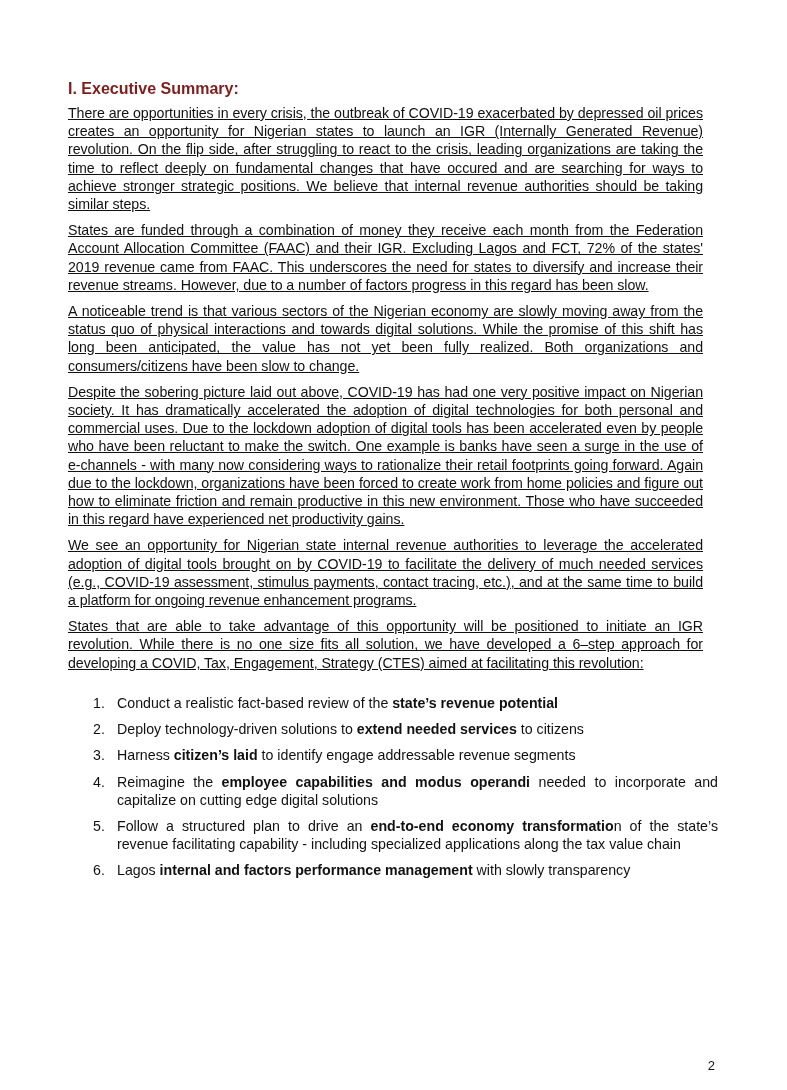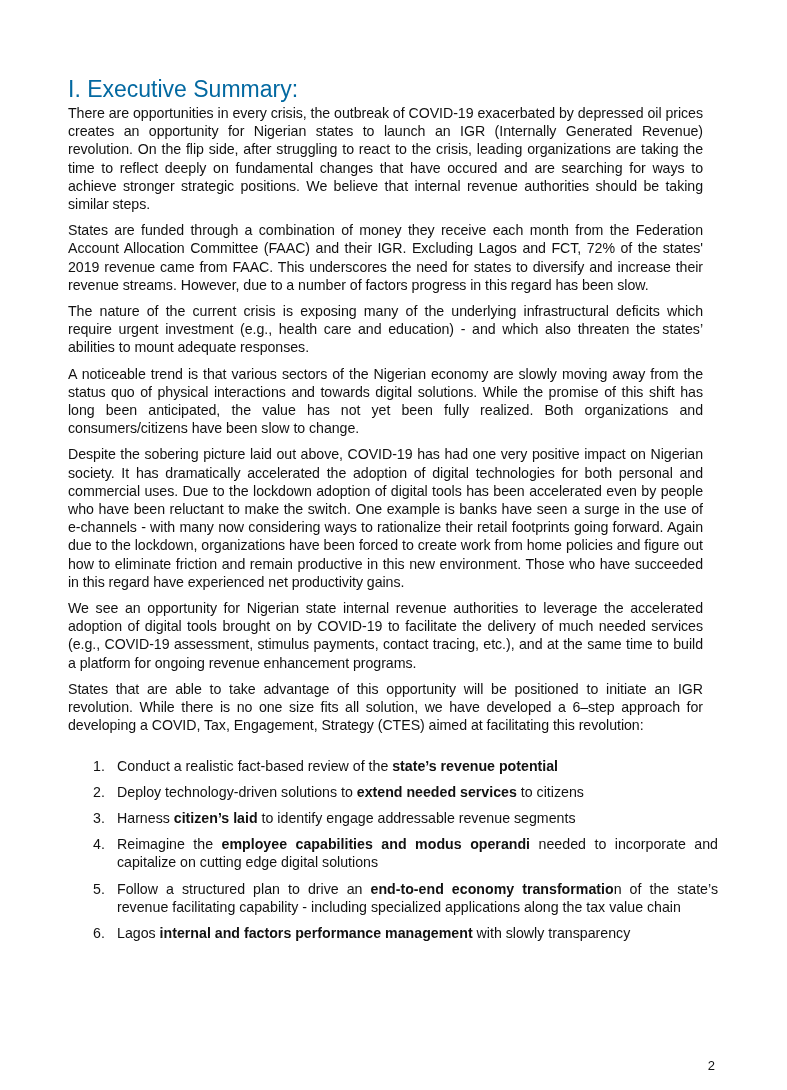--- a/index.html
+++ b/index.html
@@ -2,43 +2,43 @@
 <html><head>
 <meta charset="utf-8">
 <style>
   html, body { margin: 0; padding: 0; background: #ffffff; }
   body {
     width: 787px; height: 1090px; position: relative; overflow: hidden;
     font-family: "Liberation Sans", sans-serif; color: #111111;
   }
   .page { position: absolute; left: 68px; top: 78px; width: 650px; }
   h1 {
-    font-size: 23px; font-weight: normal; margin: 0 0 4px 0; line-height: 22px; color: #0369a1;
+    font-size: 16px; font-weight: bold; margin: 0 0 4px 0; line-height: 22px; color: #7f1d1d;
   }
   p {
     margin: 0 15px 8px 0; font-size: 14.2px; line-height: 18.2px; text-align: justify;
     letter-spacing: -0.05px;
+    text-decoration: underline;
   }
   ol { margin: 22px 0 0 0; padding: 0 0 0 49px; list-style: none; }
   ol li {
     position: relative; font-size: 14.2px; line-height: 18.2px; margin-bottom: 8px; text-align: justify;
   }
   ol li .num { position: absolute; left: -24px; top: 0; }
   ol li b { font-weight: bold; }
   .page-number { position: absolute; right: 72px; top: 1058px; font-size: 13px; }
 </style>
 </head>
 <body>
 
 <div class="page">
   <h1>I. Executive Summary:</h1>
 
   <p>There are opportunities in every crisis, the outbreak of COVID-19 exacerbated by depressed oil prices creates an opportunity for Nigerian states to launch an IGR (Internally Generated Revenue) revolution. On the flip side, after struggling to react to the crisis, leading organizations are taking the time to reflect deeply on fundamental changes that have occured and are searching for ways to achieve stronger strategic positions. We believe that internal revenue authorities should be taking similar steps.</p>
   <p>States are funded through a combination of money they receive each month from the Federation Account Allocation Committee (FAAC) and their IGR. Excluding Lagos and FCT, 72% of the states' 2019 revenue came from FAAC. This underscores the need for states to diversify and increase their revenue streams. However, due to a number of factors progress in this regard has been slow.</p>
-  <p>The nature of the current crisis is exposing many of the underlying infrastructural deficits which require urgent investment (e.g., health care and education) - and which also threaten the states’ abilities to mount adequate responses.</p>
   <p>A noticeable trend is that various sectors of the Nigerian economy are slowly moving away from the status quo of physical interactions and towards digital solutions. While the promise of this shift has long been anticipated, the value has not yet been fully realized. Both organizations and consumers/citizens have been slow to change.</p>
   <p>Despite the sobering picture laid out above, COVID-19 has had one very positive impact on Nigerian society. It has dramatically accelerated the adoption of digital technologies for both personal and commercial uses. Due to the lockdown adoption of digital tools has been accelerated even by people who have been reluctant to make the switch. One example is banks have seen a surge in the use of e-channels - with many now considering ways to rationalize their retail footprints going forward. Again due to the lockdown, organizations have been forced to create work from home policies and figure out how to eliminate friction and remain productive in this new environment. Those who have succeeded in this regard have experienced net productivity gains.</p>
   <p>We see an opportunity for Nigerian state internal revenue authorities to leverage the accelerated adoption of digital tools brought on by COVID-19 to facilitate the delivery of much needed services (e.g., COVID-19 assessment, stimulus payments, contact tracing, etc.), and at the same time to build a platform for ongoing revenue enhancement programs.</p>
   <p>States that are able to take advantage of this opportunity will be positioned to initiate an IGR revolution. While there is no one size fits all solution, we have developed a 6–step approach for developing a COVID, Tax, Engagement, Strategy (CTES) aimed at facilitating this revolution:</p>
 
   <ol>
     <li><span class="num">1.</span><span>Conduct a realistic fact-based review of the </span><b>state’s revenue potential</b><span></span></li>
     <li><span class="num">2.</span><span>Deploy technology-driven solutions to </span><b>extend needed services</b><span> to citizens</span></li>
     <li><span class="num">3.</span><span>Harness </span><b>citizen’s laid</b><span> to identify engage addressable revenue segments</span></li>
     <li><span class="num">4.</span><span>Reimagine the </span><b>employee capabilities and modus operandi</b><span> needed to incorporate and capitalize on cutting edge digital solutions</span></li>

